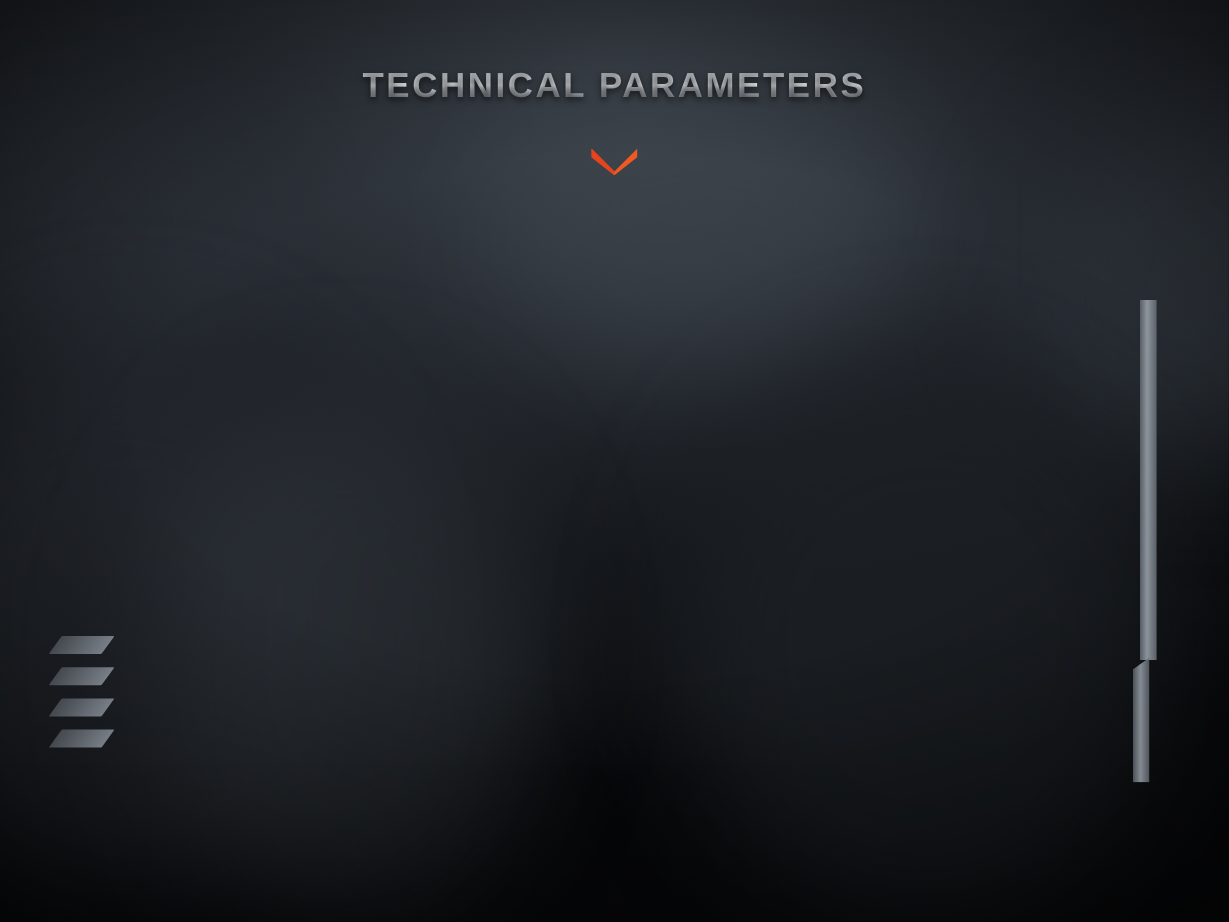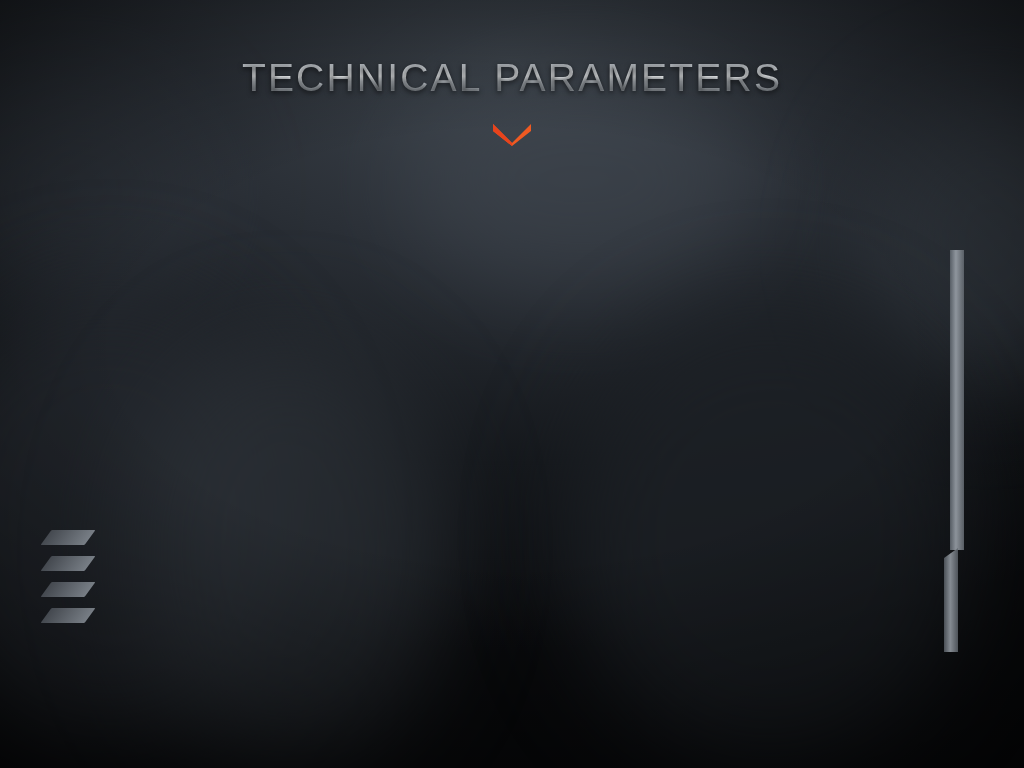--- a/index.html
+++ b/index.html
@@ -27,21 +27,21 @@
   .blob-f { left:-60px;  top:60px;   width:280px; height:260px; background:#343a42; opacity:.4; }
   .bg-vignette {
     position:absolute; inset:0;
     background:radial-gradient(110% 80% at 50% 45%, rgba(0,0,0,0) 35%, rgba(0,0,0,.55) 78%, rgba(0,0,0,.9) 100%);
   }
 
   
   .title-wrap { position:absolute; left:0; top:56px; width:1024px; text-align:center; }
   .title {
     display:inline-block;
-    font-size:39px; font-weight:normal; letter-spacing:2.2px;
+    font-size:29px; font-weight:bold; letter-spacing:2.2px;
     font-family:"Liberation Sans", sans-serif;
     background:linear-gradient(180deg,#6f757c 0%,#cfd4d9 26%,#f2f5f7 46%,#b9bfc5 58%,#8b9197 76%,#c9ced4 100%);
     -webkit-background-clip:text; background-clip:text;
     -webkit-text-fill-color:transparent; color:#c9ced4;
     text-shadow:0 2px 5px rgba(0,0,0,.6);
   }
   .chevron { position:absolute; left:0; top:122px; width:1024px; text-align:center; }
   .chevron svg { display:inline-block; }
 
   

